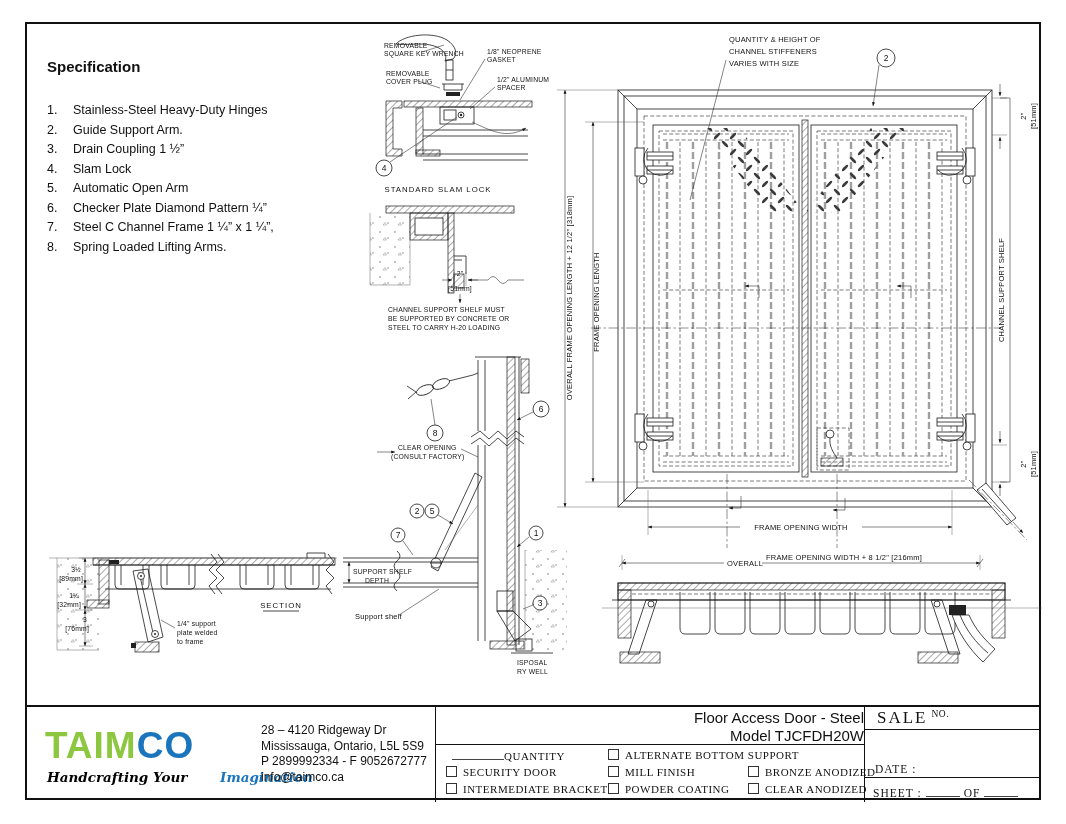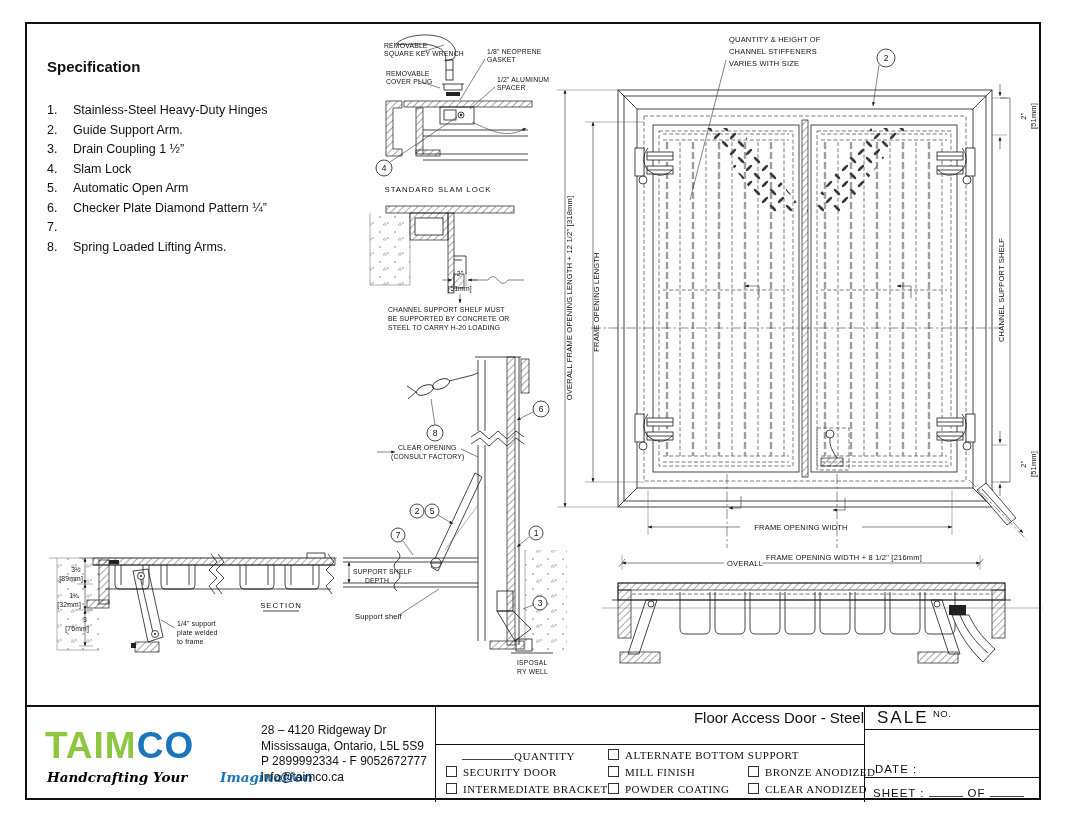--- a/index.html
+++ b/index.html
@@ -36,21 +36,21 @@
   .logo .b{color:#1b75bc;text-align:center;}
   .tagline{left:22px;top:62px;font-family:"DejaVu Serif",serif;font-style:italic;font-weight:bold;font-size:13.5px;}
   .tagline .g{color:#000000;}
   .tagline .b{color:#1b75bc;margin-left:28px;}
   .addr{left:228px;top:16px;font-size:12px;line-height:15.5px;margin-left:8px;}
   .tb-mid{left:410px;top:0;width:430px;height:95px;border-left:1.5px solid #111;border-right:1.5px solid #111;box-sizing:border-box;}
   .tb-title{left:0;top:0;width:100%;height:38px;border-bottom:1.5px solid #111;box-sizing:border-box;text-align:right;font-size:15px;line-height:18px;padding-top:2px;}
   .opt{position:absolute;font-family:"Liberation Serif",serif;font-size:11px;letter-spacing:.5px;white-space:nowrap;}
   .cbx{display:inline-block;width:9px;height:9px;border:1px solid #333;margin-right:6px;vertical-align:-1px;background:#fff;}
   .blank{display:inline-block;height:10px;border-bottom:1px solid #444;}
-  .tb-right{left:840px;top:0;width:176px;height:95px;font-family:Liberation Sans, sans-serif;}
+  .tb-right{left:840px;top:0;width:176px;height:95px;font-family:Liberation Serif, serif;}
   .tbr-row{position:absolute;left:0;width:100%;box-sizing:border-box;border-bottom:1.2px solid #111;}
   .sale{font-size:17px;letter-spacing:2px;}
   .saleno{font-size:9.5px;vertical-align:6px;letter-spacing:.5px;}
   .tbr-lbl{font-size:11.5px;letter-spacing:1px;}
 </style>
 </head>
 <body>
 
 <svg width="0" height="0" style="position:absolute">
   <defs>
@@ -95,20 +95,21 @@
   <div class="spec-row">
       <span class="spec-num">5.</span>
       <span>Automatic Open Arm</span>
     </div>
   <div class="spec-row">
       <span class="spec-num">6.</span>
       <span>Checker Plate Diamond Pattern ¼”</span>
     </div>
   <div class="spec-row">
       <span class="spec-num">7.</span>
+      <span>Steel C Channel Frame 1 ¼” x 1 ¼”,</span>
     </div>
   <div class="spec-row">
       <span class="spec-num">8.</span>
       <span>Spring Loaded Lifting Arms.</span>
     </div>
 </div>
 
 <svg style="left:360px;top:32px" width="215" height="170" viewBox="0 0 215 170">
   <path class="w" d="M36,12 C44,3 72,-1 87,8 C96,14 98,22 93,27 L85,29 C89,20 78,12 60,12 C50,12 42,13 36,12 Z"></path>
   <rect class="s" x="86" y="28" width="7" height="20"></rect>
@@ -370,22 +371,23 @@
     <div class="abs addr">
       <div>28 – 4120 Ridgeway Dr</div>
       <div>Mississauga, Ontario, L5L 5S9</div>
       <div>P 2899992334 - F 9052672777</div>
       <div>info@taimco.ca</div>
     </div>
   </div>
   <div class="abs tb-mid">
     <div class="abs tb-title">
       <div>Floor Access Door - Steel</div>
-    </div>
-    <div class="opt" style="left:26px;top:42px"><span class="blank" style="width:52px"></span><span>QUANTITY</span></div>
+      <div>Model TJCFDH20W</div>
+    </div>
+    <div class="opt" style="left:16px;top:42px"><span class="blank" style="width:52px"></span><span>QUANTITY</span></div>
     <div class="opt" style="left:10px;top:59px"><span class="cbx"></span><span>SECURITY DOOR</span></div>
     <div class="opt" style="left:10px;top:76px"><span class="cbx"></span><span>INTERMEDIATE BRACKET</span></div>
     <div class="opt" style="left:172px;top:42px"><span class="cbx"></span><span>ALTERNATE BOTTOM SUPPORT</span></div>
     <div class="opt" style="left:172px;top:59px"><span class="cbx"></span><span>MILL FINISH</span></div>
     <div class="opt" style="left:172px;top:76px"><span class="cbx"></span><span>POWDER COATING</span></div>
     <div class="opt" style="left:312px;top:59px"><span class="cbx"></span><span>BRONZE ANODIZED</span></div>
     <div class="opt" style="left:312px;top:76px"><span class="cbx"></span><span>CLEAR ANODIZED</span></div>
   </div>
   <div class="abs tb-right">
     <div class="tbr-row" style="top:0;height:23px;padding:1px 0 0 12px"><span class="sale">SALE</span> <span class="saleno">NO.</span></div>

